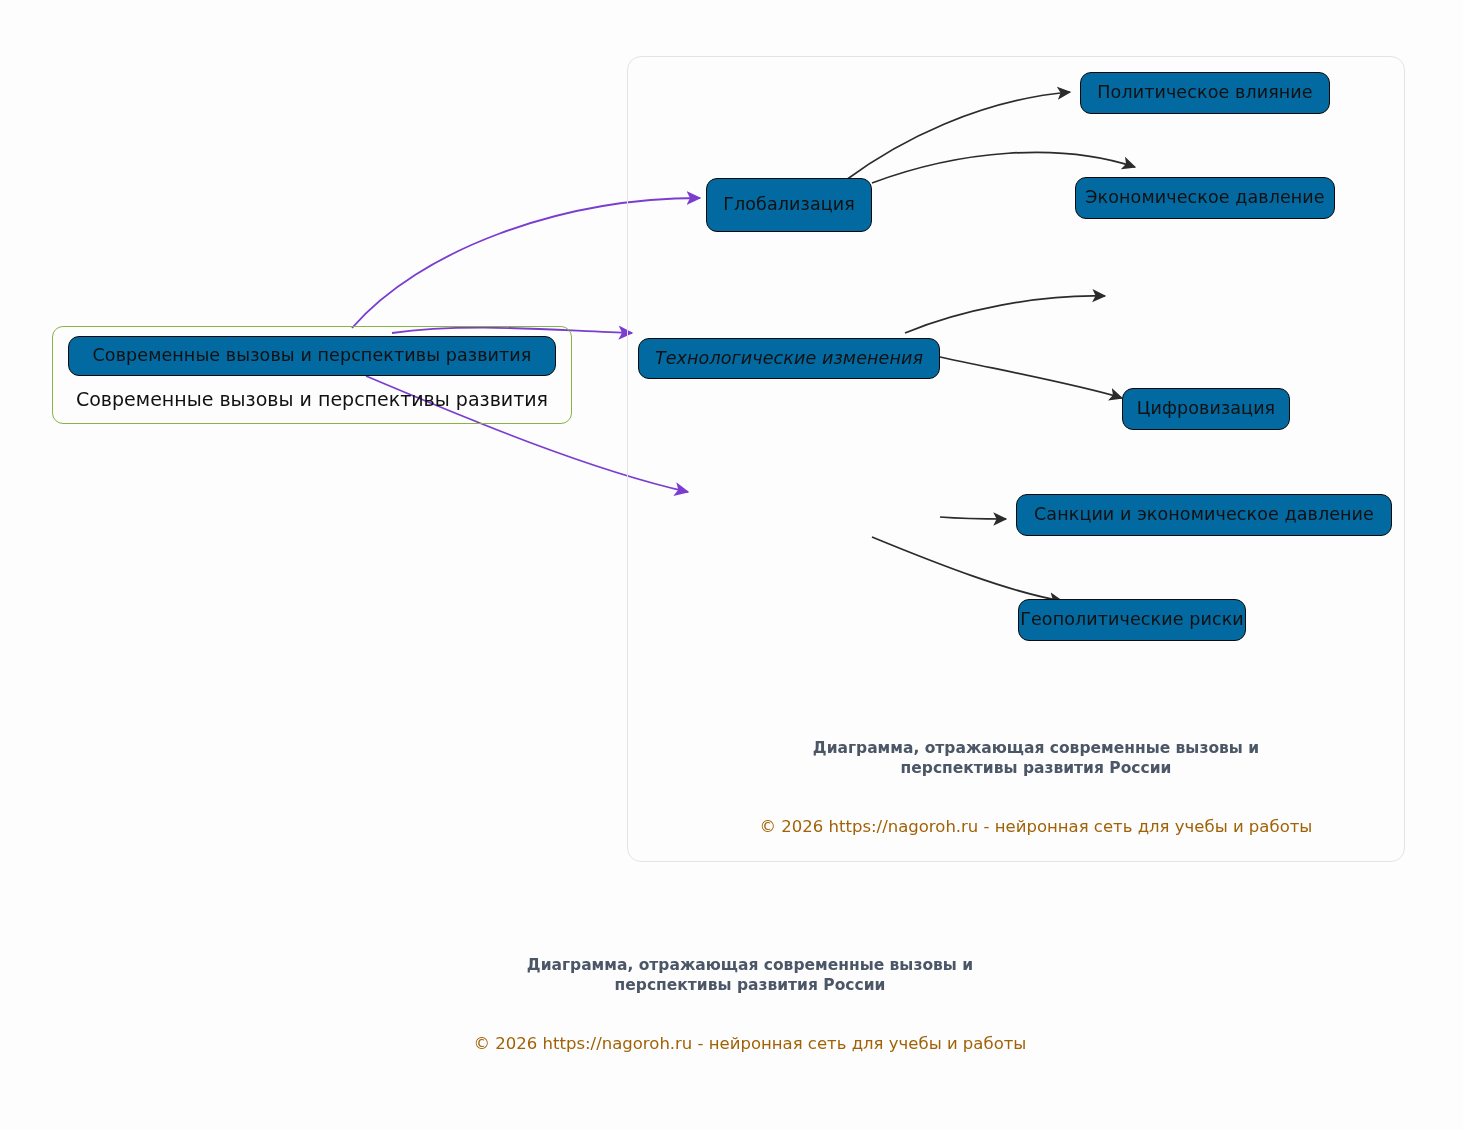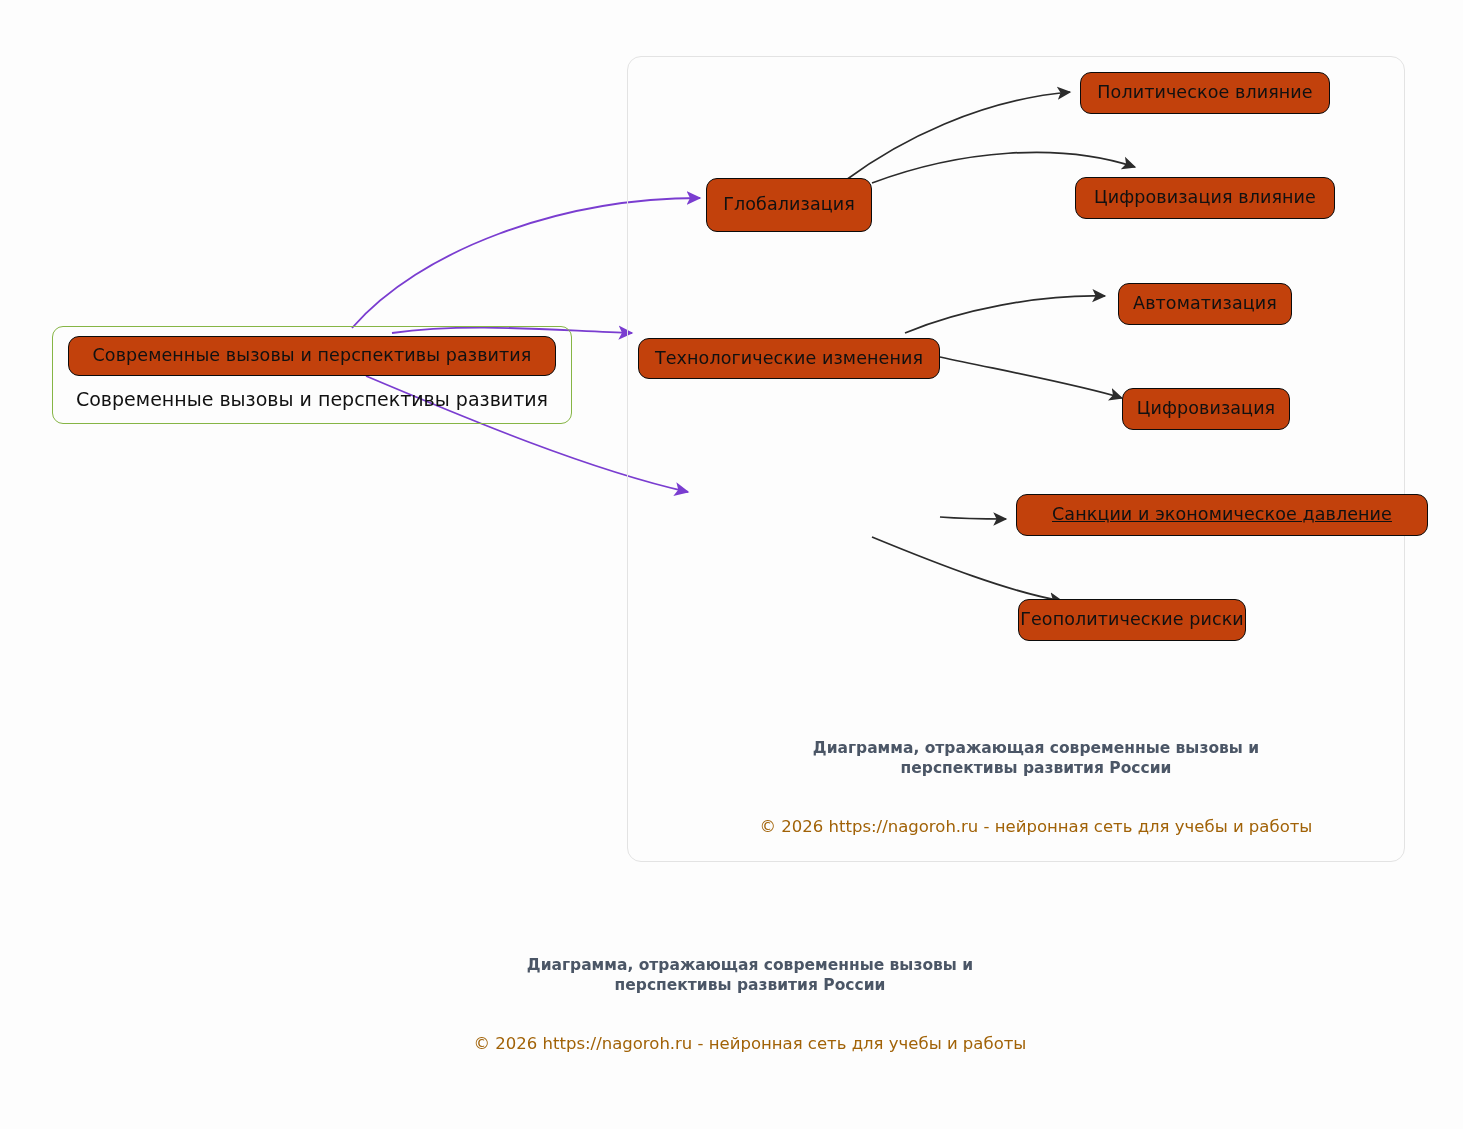--- a/index.html
+++ b/index.html
@@ -24,21 +24,21 @@
     border:1px solid #e3e3e3;
     border-radius:14px;
     background:transparent;
     box-sizing:border-box;
   }
 
   
   .node{
     position:absolute;
     box-sizing:border-box;
-    background:#c2410c;
+    background:#0369a1;
     border:1.6px solid #0b0b0b;
     border-radius:11px;
     display:flex;align-items:center;justify-content:center;
     color:#111;
     font-size:17.5px;
     line-height:1;
     white-space:nowrap;
     padding:0 14px;
     letter-spacing:0.1px;
   }
@@ -127,30 +127,29 @@
   <div class="panel"></div>
 
   <div class="cluster"></div>
   <div class="node" style="left:68px;top:336px;width:488px;height:40px;font-size:17.5px;">Современные вызовы и перспективы развития</div>
   <div class="cluster-label">Современные вызовы и перспективы развития</div>
 
   <div class="node" style="left:706px;top:178px;width:166px;height:54px;">Глобализация</div>
 
   <div class="node" style="left:1080px;top:72px;width:250px;height:42px;">Политическое влияние</div>
 
-  <div class="node" style="left:1075px;top:177px;width:260px;height:42px;">Цифровизация влияние</div>
+  <div class="node" style="left:1075px;top:177px;width:260px;height:42px;">Экономическое давление</div>
 
-  <div class="node" style="left:638px;top:338px;width:302px;height:41px;">Технологические изменения</div>
+  <div class="node" style="left:638px;top:338px;width:302px;height:41px;font-style:italic;">Технологические изменения</div>
 
-  <div class="node" style="left:1118px;top:283px;width:174px;height:42px;">Автоматизация</div>
 
   <div class="node" style="left:1122px;top:388px;width:168px;height:42px;text-align:center;">Цифровизация</div>
 
 
-  <div class="node" style="left:1016px;top:494px;width:412px;height:42px;text-decoration:underline;">Санкции и экономическое давление</div>
+  <div class="node" style="left:1016px;top:494px;width:376px;height:42px;">Санкции и экономическое давление</div>
 
   <div class="node" style="left:1018px;top:599px;width:228px;height:42px;">Геополитические риски</div>
 
   <div class="caption-block" id="caption-inner">
     <div class="caption-title">
       <span>Диаграмма, отражающая современные вызовы и</span><br>
       <span>перспективы развития России</span>
     </div>
     <div class="caption-rule">______________________________________________</div>
     <div class="caption-copy">© 2026 https://nagoroh.ru - нейронная сеть для учебы и работы</div>

